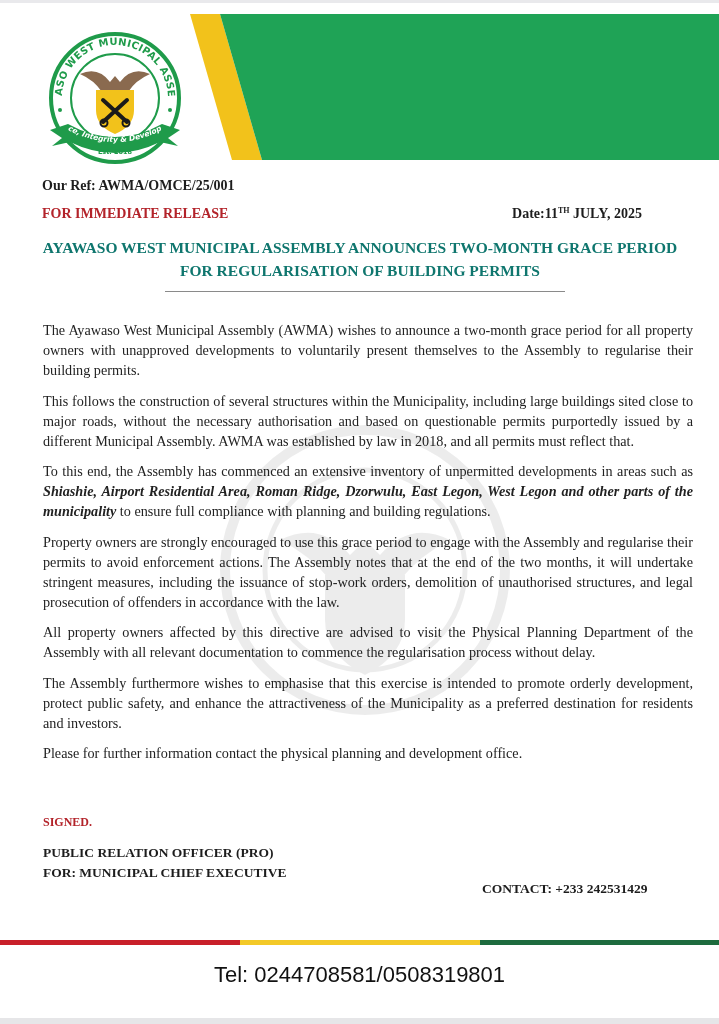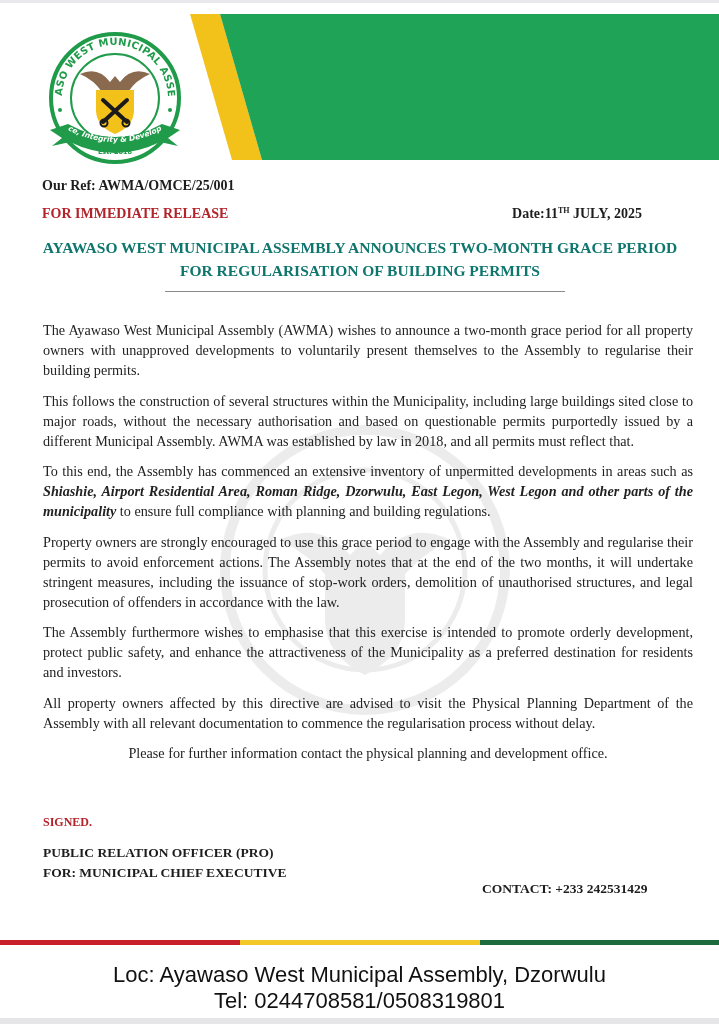--- a/index.html
+++ b/index.html
@@ -22,21 +22,21 @@
   .release { position: absolute; left: 42px; top: 206px; font-size: 14px; font-weight: bold; color: #b3232a; }
   .date { position: absolute; right: 77px; top: 206px; font-size: 14px; font-weight: bold; color: #1d1d1d; }
   .date sup { font-size: 8px; vertical-align: 5px; }
 
   .headline { position: absolute; left: 30px; width: 660px; top: 236px; text-align: center; font-size: 15.5px; font-weight: bold; line-height: 23px; color: #0f766e; }
   .headline-rule { position: absolute; left: 165px; width: 400px; top: 291px; height: 1px; background: #8a8a8a; }
 
   
   .body { position: absolute; left: 43px; width: 650px; top: 320px; font-size: 14.2px; line-height: 20px; color: #222; text-align: justify; }
   .body p { margin-bottom: 10.5px; }
-  .body p.left { text-align: center; }
+  .body p.left { text-align: left; }
   .body b i, .body .bi { font-weight: bold; font-style: italic; }
 
   .watermark { position: absolute; left: 200px; top: 420px; width: 330px; height: 300px; opacity: 0.07; pointer-events: none; }
 
   
   .signed { position: absolute; left: 43px; top: 815px; font-size: 12px; font-weight: bold; color: #b3232a; }
   .sig-block { position: absolute; left: 43px; top: 843px; font-size: 13.5px; font-weight: bold; line-height: 20px; color: #1d1d1d; }
   .contact { position: absolute; left: 482px; top: 881px; font-size: 13.5px; font-weight: bold; color: #1d1d1d; }
 
   
@@ -104,32 +104,31 @@
   <circle cx="165" cy="150" r="100" fill="none" stroke="#000" stroke-width="5"></circle>
   <path d="M80 120 Q120 100 150 135 L165 120 L180 135 Q210 100 250 120 Q220 135 200 160 L130 160 Q110 135 80 120 Z" fill="#000"></path>
   <path d="M125 155 L205 155 L205 200 Q205 235 165 255 Q125 235 125 200 Z" fill="#000"></path>
 </svg>
 
 <div class="body">
   <p>The Ayawaso West Municipal Assembly (AWMA) wishes to announce a two-month grace period for all property owners with unapproved developments to voluntarily present themselves to the Assembly to regularise their building permits.</p>
   <p>This follows the construction of several structures within the Municipality, including large buildings sited close to major roads, without the necessary authorisation and based on questionable permits purportedly issued by a different Municipal Assembly. AWMA was established by law in 2018, and all permits must reflect that.</p>
   <p><span>To this end, the Assembly has commenced an extensive inventory of unpermitted developments in areas such as </span><span class="bi">Shiashie, Airport Residential Area, Roman Ridge, Dzorwulu, East Legon, West Legon and other parts of the municipality</span><span> to ensure full compliance with planning and building regulations.</span></p>
   <p>Property owners are strongly encouraged to use this grace period to engage with the Assembly and regularise their permits to avoid enforcement actions. The Assembly notes that at the end of the two months, it will undertake stringent measures, including the issuance of stop-work orders, demolition of unauthorised structures, and legal prosecution of offenders in accordance with the law.</p>
+  <p>All property owners affected by this directive are advised to visit the Physical Planning Department of the Assembly with all relevant documentation to commence the regularisation process without delay.</p>
   <p>The Assembly furthermore wishes to emphasise that this exercise is intended to promote orderly development, protect public safety, and enhance the attractiveness of the Municipality as a preferred destination for residents and investors.</p>
-  <p>All property owners affected by this directive are advised to visit the Physical Planning Department of the Assembly with all relevant documentation to commence the regularisation process without delay.</p>
   <p class="left">Please for further information contact the physical planning and development office.</p>
 </div>
 
 <div class="signed">SIGNED.</div>
 <div class="sig-block">
   <div>PUBLIC RELATION OFFICER (PRO)</div>
   <div>FOR: MUNICIPAL CHIEF EXECUTIVE</div>
 </div>
 <div class="contact">CONTACT: +233 242531429</div>
 
 <div class="stripe red"></div>
 <div class="stripe yellow"></div>
 <div class="stripe green"></div>
 <div class="footer">
-  <div>Loc: Ayawaso West Municipal Assembly, Dzorwulu</div>
   <div>Tel: 0244708581/0508319801</div>
 </div>
 <div class="bottom-edge"></div>
 
 </body></html>

